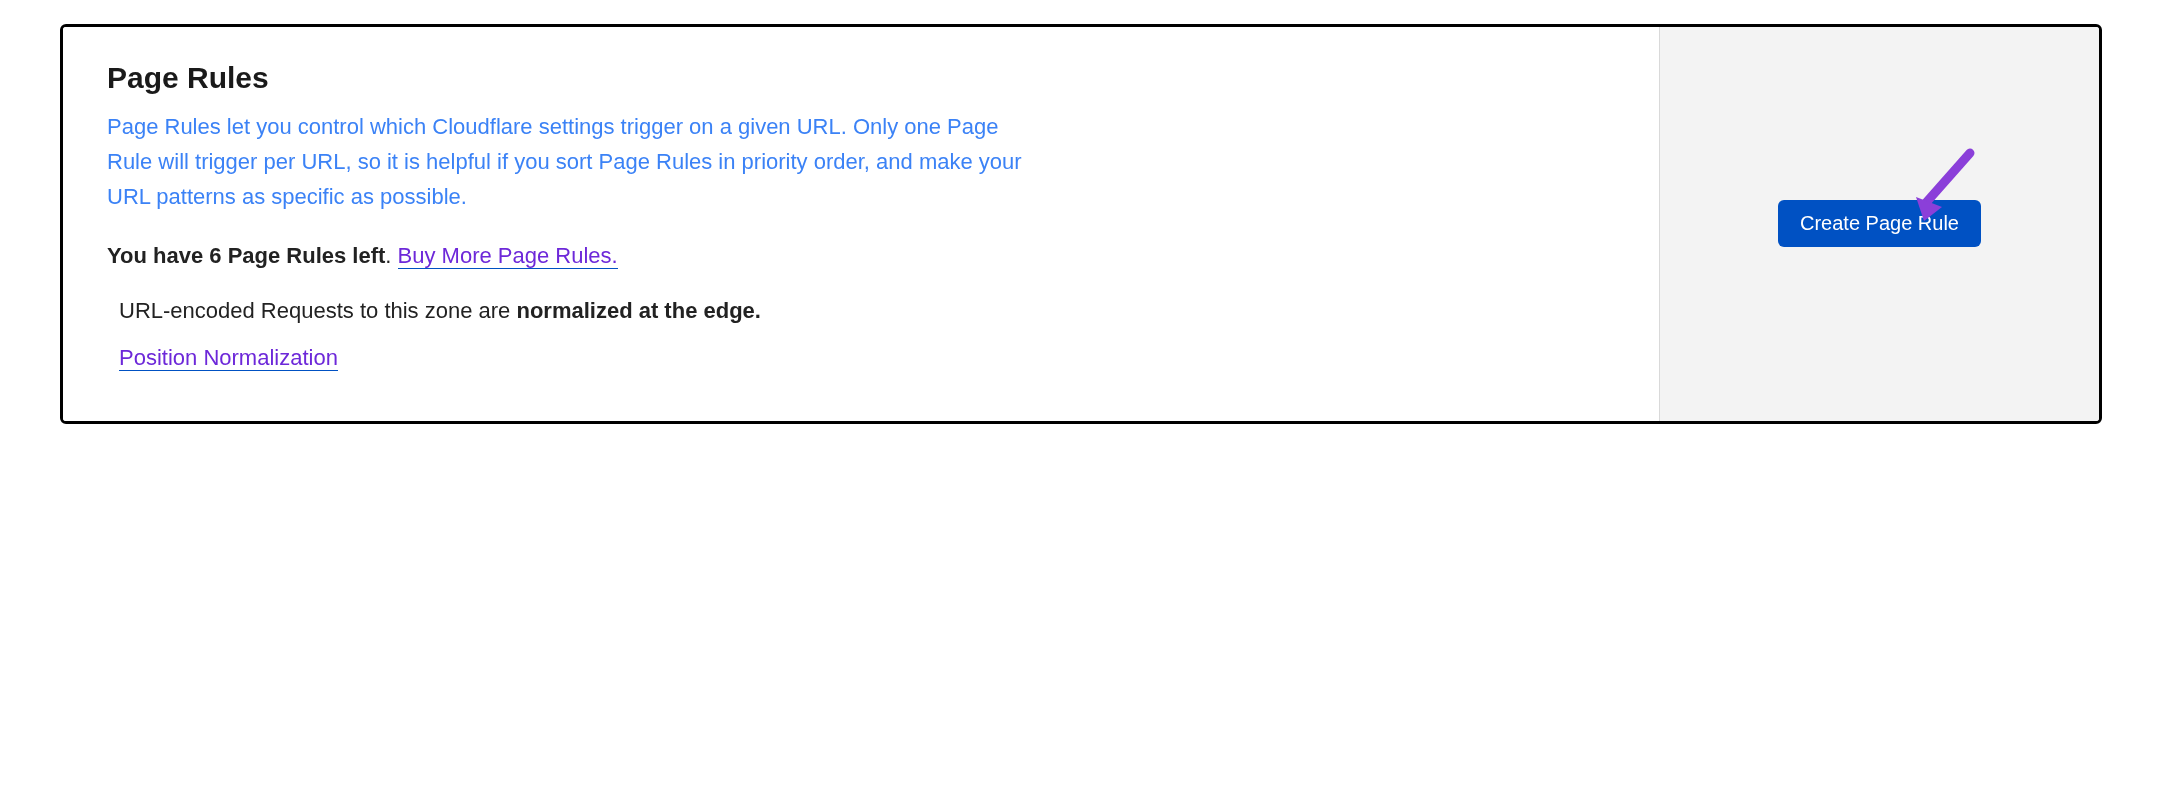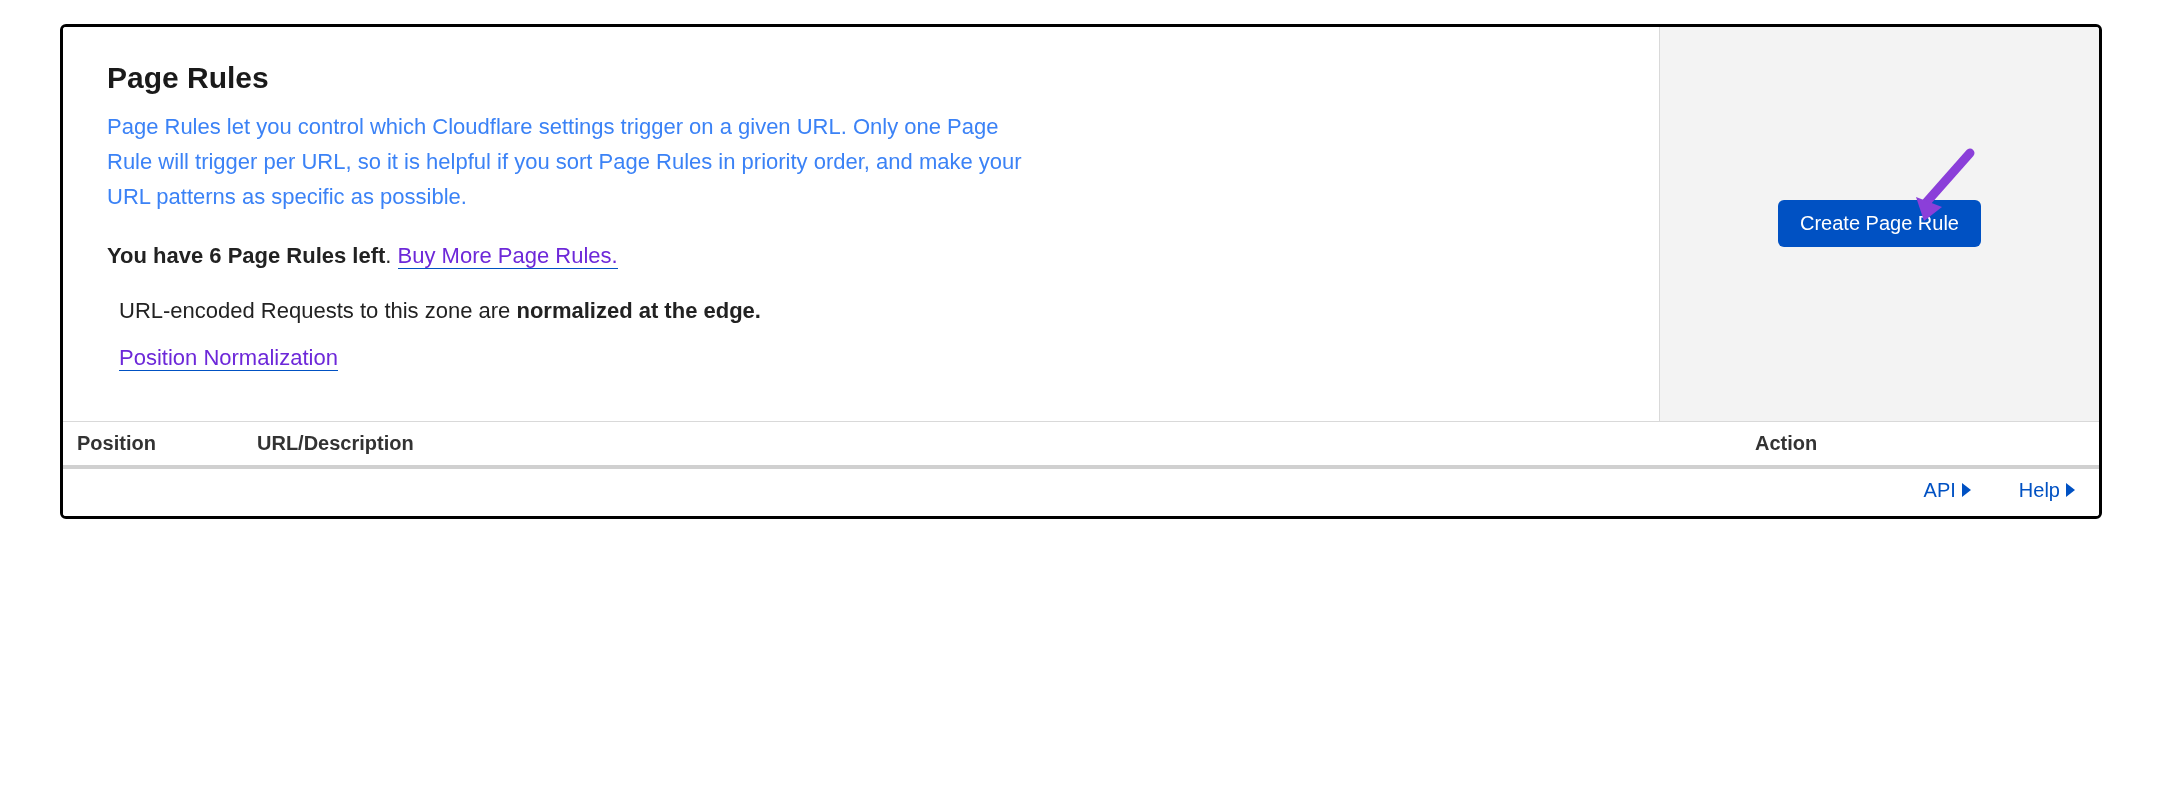--- a/index.html
+++ b/index.html
@@ -139,29 +139,14 @@
         </p>
       </div>
       <div class="card-right">
         <svg class="arrow" width="70" height="80" viewBox="0 0 70 80">
           <path d="M60 6 L14 58" stroke="#8b3fd9" stroke-width="9" stroke-linecap="round" fill="none"></path>
           <path d="M6 50 L14 74 L32 60 Z" fill="#8b3fd9"></path>
         </svg>
         <button class="btn-primary">Create Page Rule</button>
       </div>
     </div>
-    <div class="table-head">
-      <div class="col-pos">Position</div>
-      <div class="col-url">URL/Description</div>
-      <div class="col-action">Action</div>
-    </div>
-    <div class="footer">
-      <span class="footer-link">
-        <span>API</span>
-        <span class="caret"></span>
-      </span>
-      <span class="footer-link">
-        <span>Help</span>
-        <span class="caret"></span>
-      </span>
-    </div>
   </div>
 </div>
 
 </body></html>

